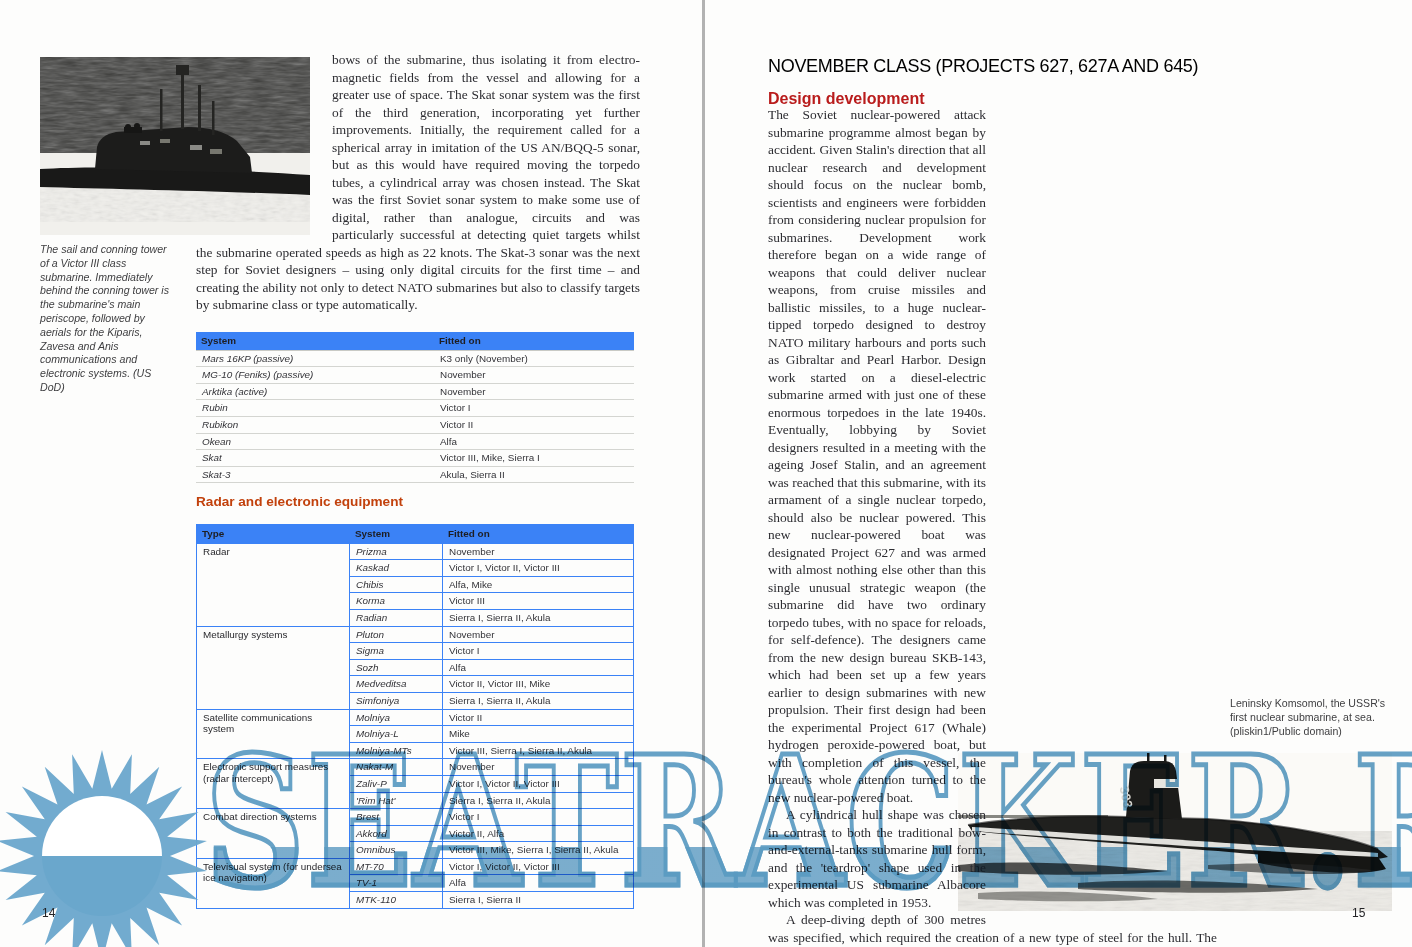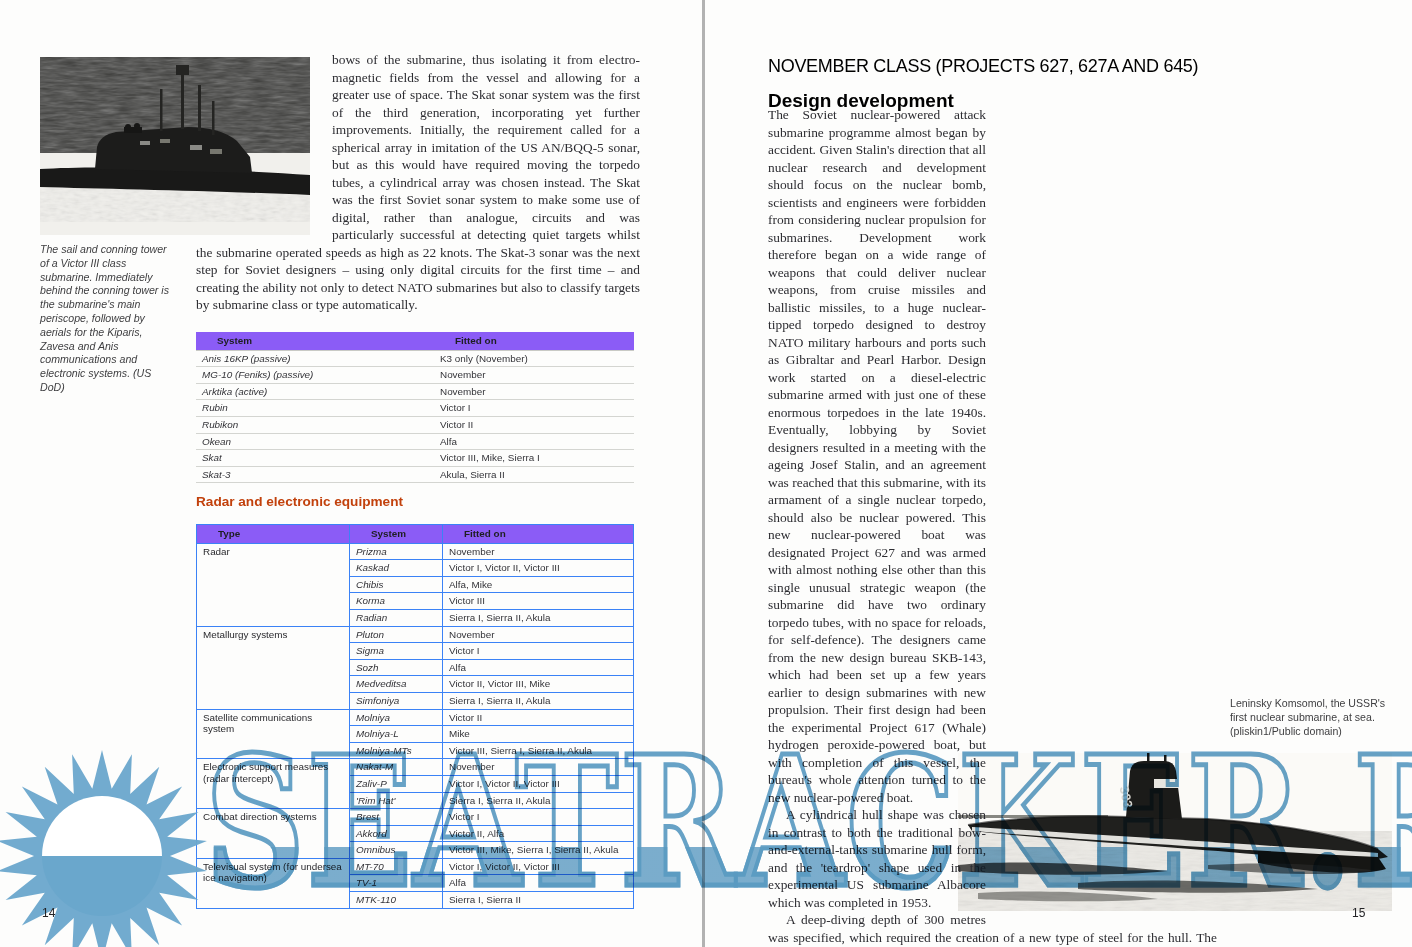--- a/index.html
+++ b/index.html
@@ -17,37 +17,37 @@
   
   #photo-left{left:40px;top:57px;width:270px;height:178px;z-index:2;}
   #left-text{left:196px;top:51px;width:444px;z-index:10;}
   #left-photo-spacer{float:left;width:136px;height:187px;}
   #caption-left{left:40px;top:243px;width:134px;font-size:10.6px;line-height:13.8px;color:#3e3e40;z-index:10;font-style:italic;}
 
   table{border-collapse:collapse;background:transparent;}
   #sonar-table{left:196px;top:332px;width:438px;z-index:10;}
   #radar-table{left:196px;top:524px;width:438px;z-index:10;}
   table{font-size:9.9px;line-height:11.6px;color:#333338;}
-  th{background:#8b5cf6;font-weight:bold;text-align:left;padding:3px 21px;color:#1e1e22;
+  th{background:#3b82f6;font-weight:bold;text-align:left;padding:3px 5px;color:#1e1e22;
      border-bottom:1px solid #c9cac5;}
   td{padding:2px 6px;border-bottom:1px solid #d4d5d1;vertical-align:top;}
   #sonar-table td:first-child{font-style:italic;width:226px;}
   #radar-table td,#radar-table th{border:1px solid #3b82f6;}
   #radar-table .type-cell{font-weight:normal;color:#2a2a2e;width:140px;}
   #radar-table .sys-cell{font-style:italic;width:80px;}
   #radar-heading{left:196px;top:494px;font-size:13.6px;font-weight:bold;color:#c2410c;z-index:10;}
 
   .page-num{font-size:12px;color:#232326;z-index:60;}
   #page-num-left{left:42px;top:906px;}
   #page-num-right{left:1352px;top:906px;}
 
   
   #rp-title{left:768px;top:56px;width:470px;font-size:18px;font-weight:normal;letter-spacing:-0.3px;
             color:#000000;z-index:10;}
-  #rp-subhead{left:768px;top:90px;font-size:19px;font-weight:bold;color:#000000;z-index:10;}
+  #rp-subhead{left:768px;top:90px;font-size:16px;font-weight:bold;color:#b91c1c;z-index:10;}
   #rp-body{left:768px;top:106px;width:449px;z-index:10;}
   #rp-photo-spacer{float:right;width:231px;height:175px;margin-top:638px;}
   #caption-right{left:1230px;top:697px;width:163px;font-size:10.6px;line-height:13.8px;color:#3e3e40;z-index:10;}
   #photo-right{left:958px;top:753px;width:434px;height:158px;z-index:2;}
 
   
   #wm-sun{left:-6px;top:739px;width:225px;height:212px;z-index:30;}
   #wm-text{left:205px;top:732px;z-index:50;white-space:nowrap;line-height:1;
            font-family:"DejaVu Serif","Liberation Serif",serif;font-weight:bold;font-size:180px;
            letter-spacing:2px;transform:scaleX(0.77);transform-origin:left top;
@@ -110,21 +110,21 @@
 
   <table id="sonar-table" class="abs">
       <thead>
         <tr>
           <th>System</th>
           <th>Fitted on</th>
         </tr>
       </thead>
       <tbody>
         <tr>
-          <td>Anis 16KP (passive)</td>
+          <td>Mars 16KP (passive)</td>
           <td>K3 only (November)</td>
         </tr>
         <tr>
           <td>MG-10 (Feniks) (passive)</td>
           <td>November</td>
         </tr>
         <tr>
           <td>Arktika (active)</td>
           <td>November</td>
         </tr>

